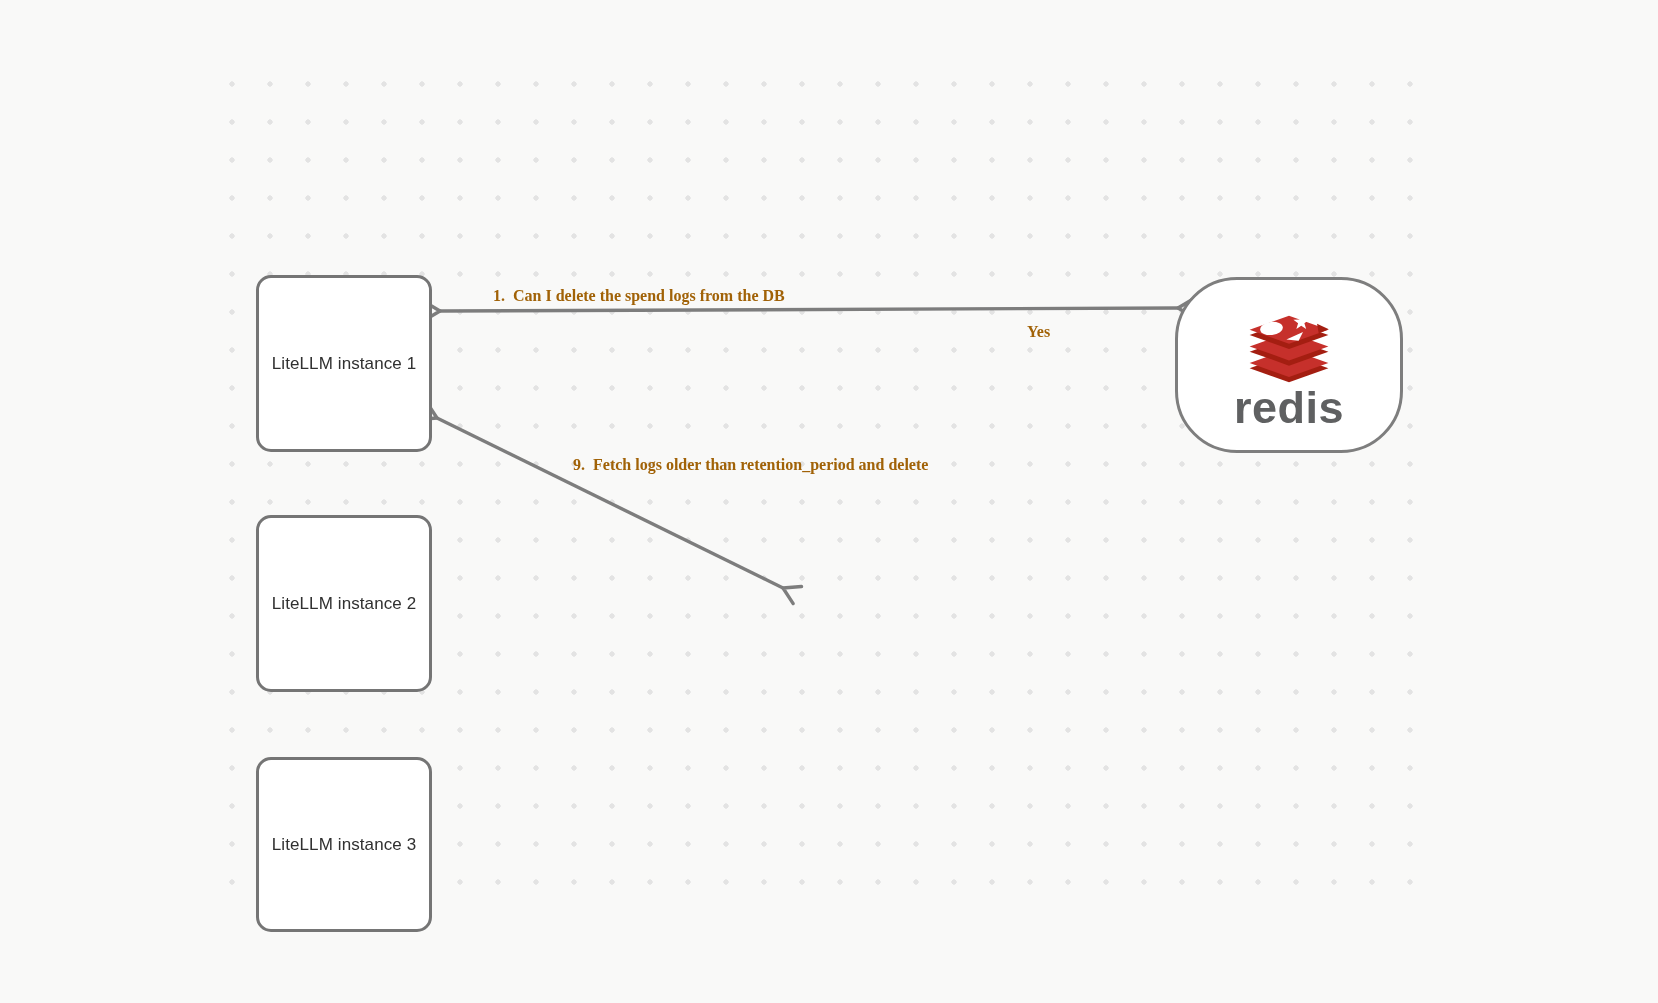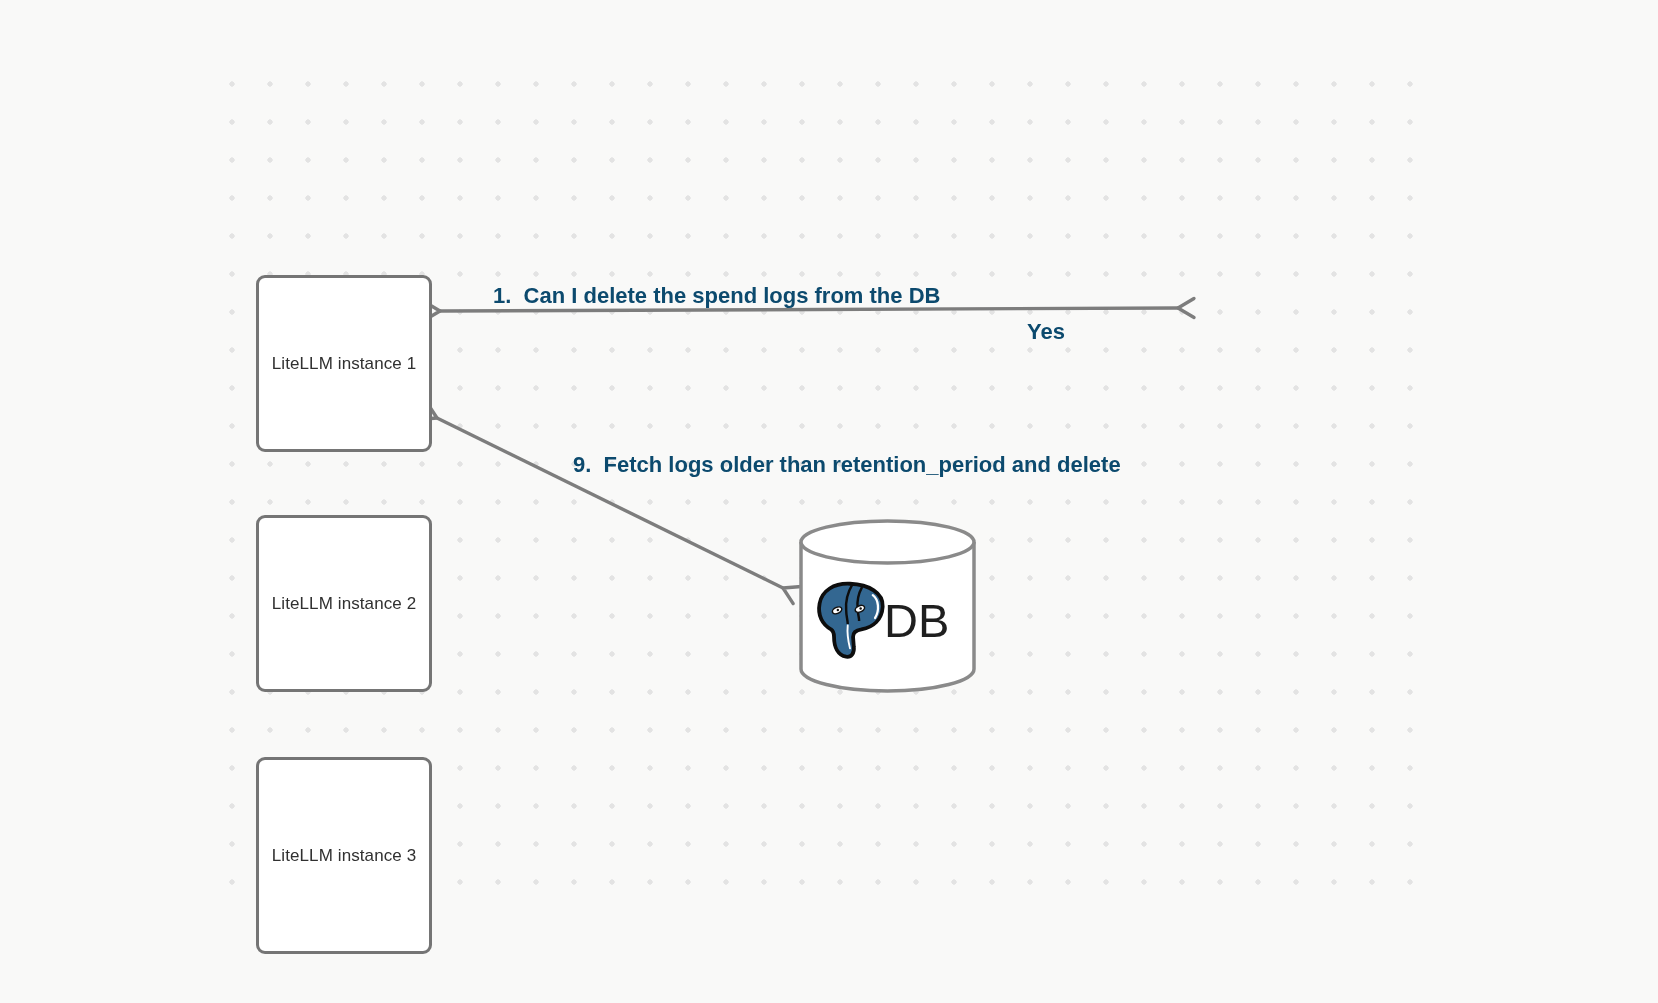--- a/index.html
+++ b/index.html
@@ -7,49 +7,49 @@
   .canvas{
     position:relative;width:1658px;height:1003px;background:#f9f9f8;overflow:hidden;
   }
   .dot-grid{
     position:absolute;left:213px;top:65px;width:1216px;height:836px;
     background-image:radial-gradient(circle, #e3e3e3 2.4px, rgba(0,0,0,0) 2.9px);
     background-size:38px 38px;
   }
   .node-box{
     position:absolute;width:176px;height:177px;background:#ffffff;
-    border:3px solid #757575;border-radius:9px;box-sizing:border-box;
+    border:3px solid #757575;border-radius:15px;box-sizing:border-box;
     display:flex;align-items:center;justify-content:center;
   }
   .node-box .box-label{
     font-size:17px;color:#303030;letter-spacing:0.1px;
   }
   #box1{left:256px;top:275px;}
   #box2{left:256px;top:515px;height:177px;}
-  #box3{left:256px;top:757px;height:197px;text-align:center;}
+  #box3{left:256px;top:757px;height:175px;text-align:center;}
   .redis-node{
     position:absolute;left:1175px;top:277px;width:228px;height:176px;
     background:#ffffff;border:3.5px solid #7e7e7e;border-radius:62px;box-sizing:border-box;
     display:flex;flex-direction:column;align-items:center;justify-content:center;
   }
   .redis-wordmark{
     font-size:45px;font-weight:bold;color:#5f6061;line-height:1;margin-top:1px;letter-spacing:0.5px;
   }
   .db-node{
     position:absolute;left:798px;top:517px;width:179px;height:177px;
   }
   .db-cyl{position:absolute;left:0;top:0;}
   .db-elephant{position:absolute;left:14px;top:64px;}
   .db-label{
     position:absolute;left:86px;top:80px;font-size:47px;font-weight:500;color:#1f1f1f;line-height:1;
   }
   .arrow-layer{position:absolute;left:0;top:0;pointer-events:none;}
   .edge-label{
-    position:absolute;font-size:22px;font-weight:bold;color:#0c4a6e;
-    white-space:pre;line-height:26px;
+    position:absolute;font-size:16px;font-weight:bold;color:#a16207;
+    white-space:pre;line-height:26px;font-family:Liberation Serif, serif;
   }
   #edge-label-1{left:493px;top:283px;}
   #edge-label-1-answer{left:1027px;top:283px;margin-top:36px;}
   #edge-label-2{left:573px;top:452px;}
 </style>
 </head>
 <body>
 
 <div class="canvas">
 
@@ -72,33 +72,34 @@
   <div class="node-box" id="box1">
     <span class="box-label">LiteLLM instance 1</span>
   </div>
   <div class="node-box" id="box2">
     <span class="box-label">LiteLLM instance 2</span>
   </div>
   <div class="node-box" id="box3">
     <span class="box-label">LiteLLM instance 3</span>
   </div>
 
+  <div class="redis-node">
+    <svg width="88" height="84" viewBox="0 0 100 96">
 
-  <div class="db-node">
-    <svg class="db-cyl" width="179" height="177" viewBox="0 0 179 177">
-      <path d="M3,25 L3,152 A86.5,22 0 0 0 176,152 L176,25" fill="#ffffff" stroke="#8a8a8a" stroke-width="3.5"></path>
-      <ellipse cx="89.5" cy="25" rx="86.5" ry="21" fill="#ffffff" stroke="#8a8a8a" stroke-width="3.5"></ellipse>
+      <polygon points="50,62 95,78 50,94 5,78" fill="#A41E11"></polygon>
+      <polygon points="50,56 95,72 50,88 5,72" fill="#C6302B"></polygon>
+
+      <polygon points="50,43 95,59 50,75 5,59" fill="#A41E11"></polygon>
+      <polygon points="50,37 95,53 50,69 5,53" fill="#C6302B"></polygon>
+
+      <polygon points="50,24 95,40 50,56 5,40" fill="#A41E11"></polygon>
+      <polygon points="50,18 95,34 50,50 5,34" fill="#C6302B"></polygon>
+
+      <ellipse cx="30" cy="32.5" rx="13" ry="7.5" fill="#ffffff" transform="rotate(-6 30 32.5)"></ellipse>
+      <polygon points="64,16 66.2,22.4 73,22.6 67.6,26.7 69.6,33.2 64,29.3 58.4,33.2 60.4,26.7 55,22.6 61.8,22.4" fill="#ffffff"></polygon>
+      <polygon points="47,45 66,36.5 61,46.5" fill="#ffffff"></polygon>
+      <polygon points="82,27 95.5,33.5 84,38" fill="#A41E11"></polygon>
     </svg>
-    <svg class="db-elephant" width="76" height="80" viewBox="0 0 100 104">
-      <path d="M50,3 C29,2 13,12 10,29 C7,45 14,57 25,63 C28,65 29,68 29,73 C29,86 34,97 45,99 C52,100 56,94 55,86 L54,73 C54,67 58,64 65,63 C81,60 92,50 93,33 C94,15 75,4 50,3 Z" fill="#336791" stroke="#0d0d0d" stroke-width="5" stroke-linejoin="round"></path>
-      <path d="M53,4 C47,14 44,26 45,38 C45,46 47,50 47,56" fill="none" stroke="#0d0d0d" stroke-width="3.2"></path>
-      <path d="M66,7 C61,16 59,26 60,36 C60,42 62,46 62,52" fill="none" stroke="#0d0d0d" stroke-width="3.2"></path>
-      <ellipse cx="33" cy="38" rx="6.5" ry="4" fill="#ffffff" stroke="#111111" stroke-width="2" transform="rotate(-25 33 38)"></ellipse>
-      <circle cx="34" cy="37.5" r="1.6" fill="#111111"></circle>
-      <ellipse cx="63" cy="36" rx="6.5" ry="4" fill="#ffffff" stroke="#111111" stroke-width="2" transform="rotate(-25 63 36)"></ellipse>
-      <circle cx="64" cy="35.5" r="1.6" fill="#111111"></circle>
-      <path d="M47,58 C46,68 48,80 50,88" fill="none" stroke="#ffffff" stroke-width="2.5" stroke-linecap="round"></path>
-      <path d="M80,18 C88,24 89,38 83,48" fill="none" stroke="#ffffff" stroke-width="3" stroke-linecap="round"></path>
-    </svg>
-    <div class="db-label">DB</div>
+    <div class="redis-wordmark">redis</div>
   </div>
+
 
 </div>
 
 </body></html>

